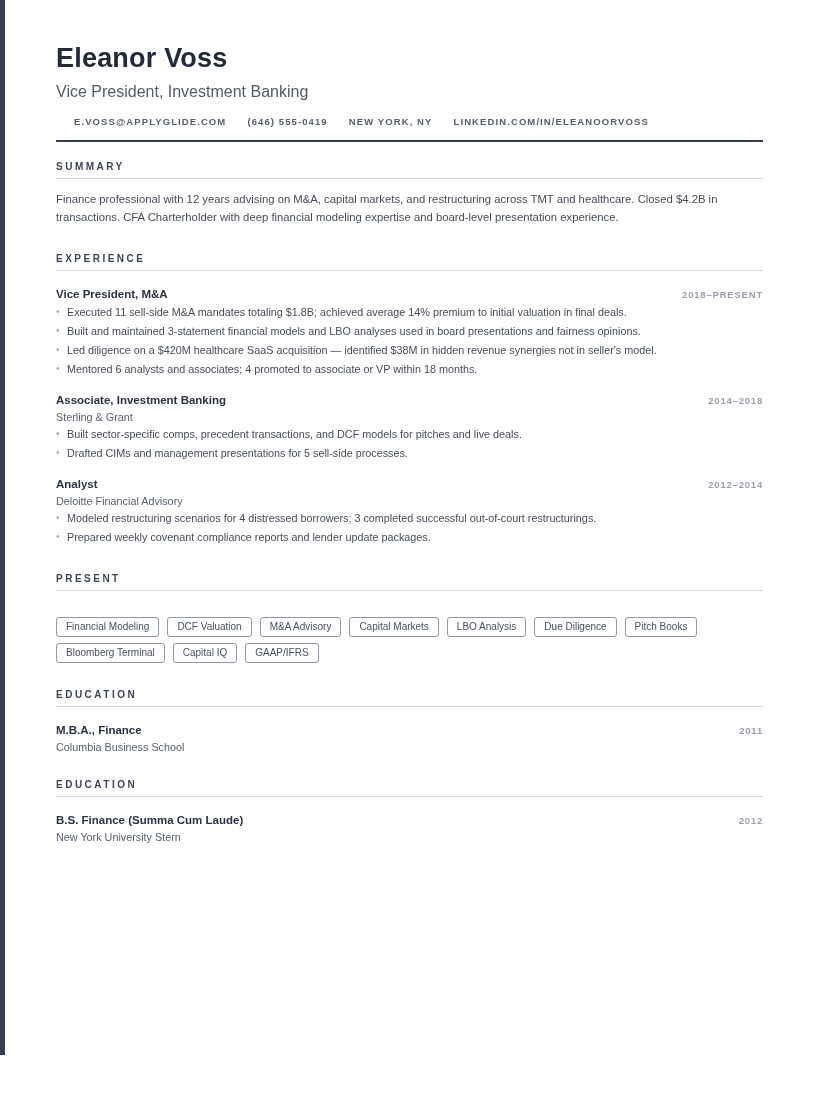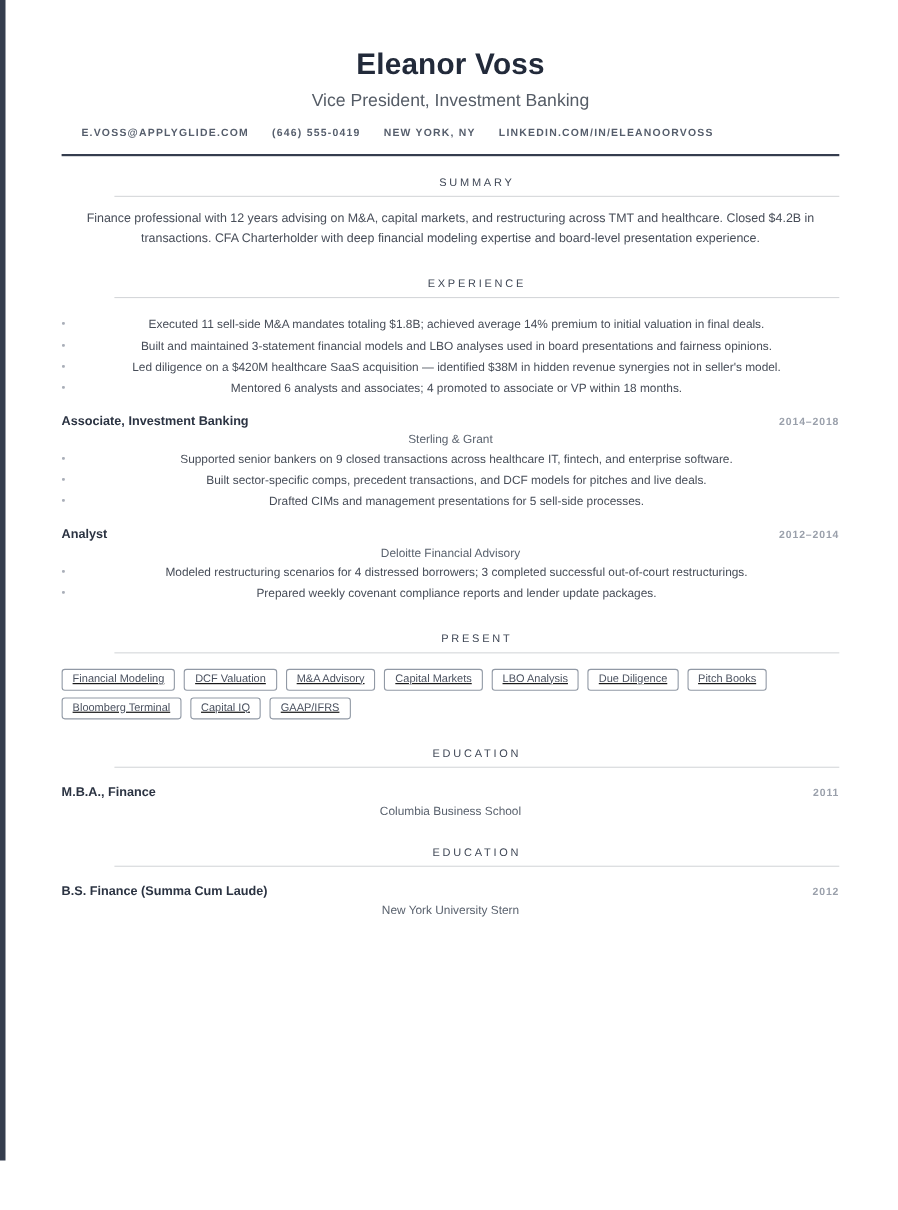--- a/index.html
+++ b/index.html
@@ -25,21 +25,20 @@
   }
   .accent-bar {
     position: absolute;
     left: 0; top: 0;
     width: 5px;
     height: 1055px;
     background: #353d4e;
   }
   .content {
     padding: 44px 53px 0 56px;
-    text-align: center;
   }
   h1.name {
     margin: 0;
     font-size: 27px;
     line-height: 1.05;
     font-weight: bold;
     color: #222a3a;
     letter-spacing: 0.2px;
   }
   .subtitle {
@@ -58,26 +57,25 @@
     white-space: nowrap;
     margin-left: 18px;
   }
   .dark-rule {
     margin-top: 13px;
     height: 2px;
     background: #353d4e;
   }
   .sec-heading {
     font-size: 10px;
-    font-weight: normal;
+    font-weight: bold;
     letter-spacing: 2.5px;
     color: #3e4655;
     padding-bottom: 6px;
     border-bottom: 1px solid #d5d7da;
-    margin-left: 48px;
   }
   .sec-summary    { margin-top: 19px; }
   .sec-experience { margin-top: 27px; }
   .sec-skills     { margin-top: 28px; }
   .sec-education  { margin-top: 26px; }
   .summary-text {
     margin: 11px 0 0 0;
     font-size: 11.3px;
     line-height: 1.6;
     color: #474d58;
@@ -119,25 +117,24 @@
   }
   ul.bullets li::before {
     content: "\2022";
     position: absolute;
     left: 0;
     top: 0;
     font-size: 10px;
     color: #a9aeb8;
   }
   .chips {
-    margin-top: 14px;
+    margin-top: 26px;
     display: flex;
     flex-wrap: wrap;
     gap: 6px 8px;
-    text-decoration: underline;
   }
   .chip {
     display: inline-block;
     border: 1px solid #9199a5;
     border-radius: 3px;
     padding: 3px 9px 4px 9px;
     font-size: 10px;
     color: #4a515f;
     background: #ffffff;
     white-space: nowrap;
@@ -165,36 +162,39 @@
 
       <section class="sec-summary">
         <div class="sec-heading">SUMMARY</div>
         <p class="summary-text">Finance professional with 12 years advising on M&amp;A, capital markets, and restructuring across TMT and healthcare. Closed $4.2B in transactions. CFA Charterholder with deep financial modeling expertise and board-level presentation experience.</p>
       </section>
 
       <section class="sec-experience">
         <div class="sec-heading">EXPERIENCE</div>
 
         <div class="job">
+          <div class="job-head">
+            <span class="job-title">Vice President, M&amp;A</span>
+            <span class="job-dates">2018–PRESENT</span>
+          </div>
           <ul class="bullets">
             <li>Executed 11 sell-side M&amp;A mandates totaling $1.8B; achieved average 14% premium to initial valuation in final deals.</li>
             <li>Built and maintained 3-statement financial models and LBO analyses used in board presentations and fairness opinions.</li>
             <li>Led diligence on a $420M healthcare SaaS acquisition — identified $38M in hidden revenue synergies not in seller's model.</li>
             <li>Mentored 6 analysts and associates; 4 promoted to associate or VP within 18 months.</li>
           </ul>
         </div>
 
         <div class="job">
           <div class="job-head">
             <span class="job-title">Associate, Investment Banking</span>
             <span class="job-dates">2014–2018</span>
           </div>
           <div class="job-company">Sterling &amp; Grant</div>
           <ul class="bullets">
-            <li>Supported senior bankers on 9 closed transactions across healthcare IT, fintech, and enterprise software.</li>
             <li>Built sector-specific comps, precedent transactions, and DCF models for pitches and live deals.</li>
             <li>Drafted CIMs and management presentations for 5 sell-side processes.</li>
           </ul>
         </div>
 
         <div class="job">
           <div class="job-head">
             <span class="job-title">Analyst</span>
             <span class="job-dates">2012–2014</span>
           </div>

